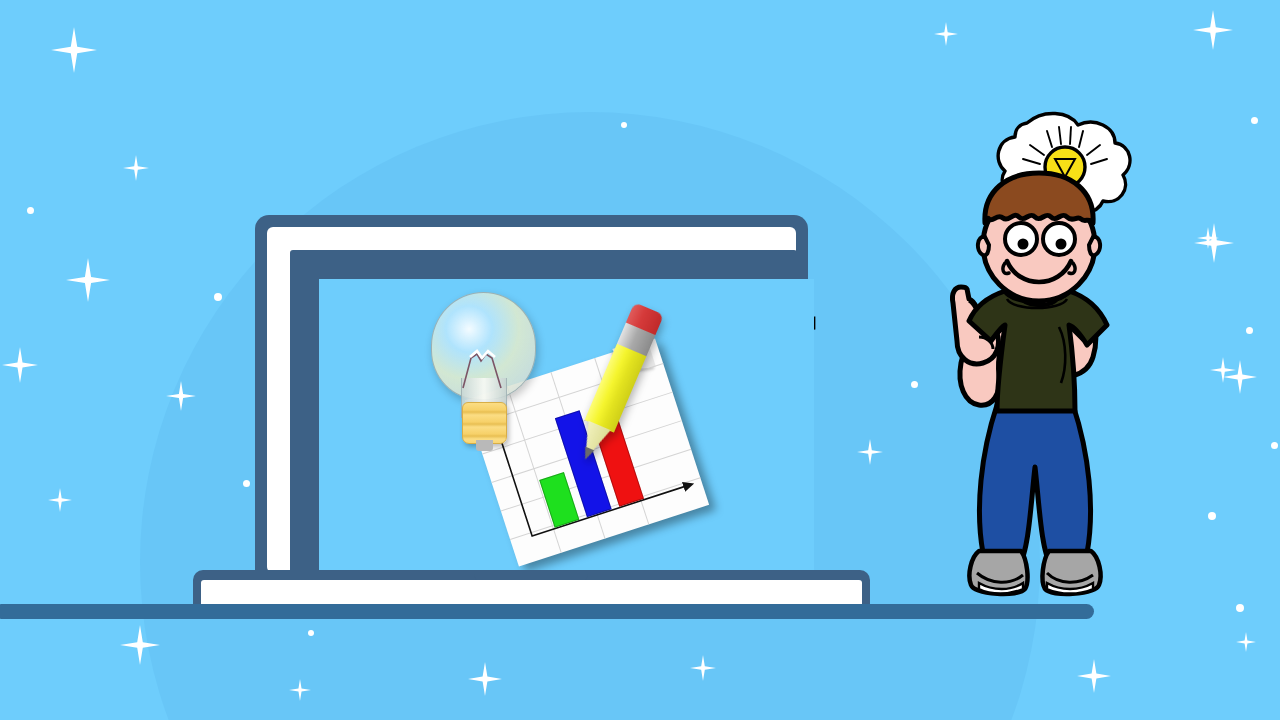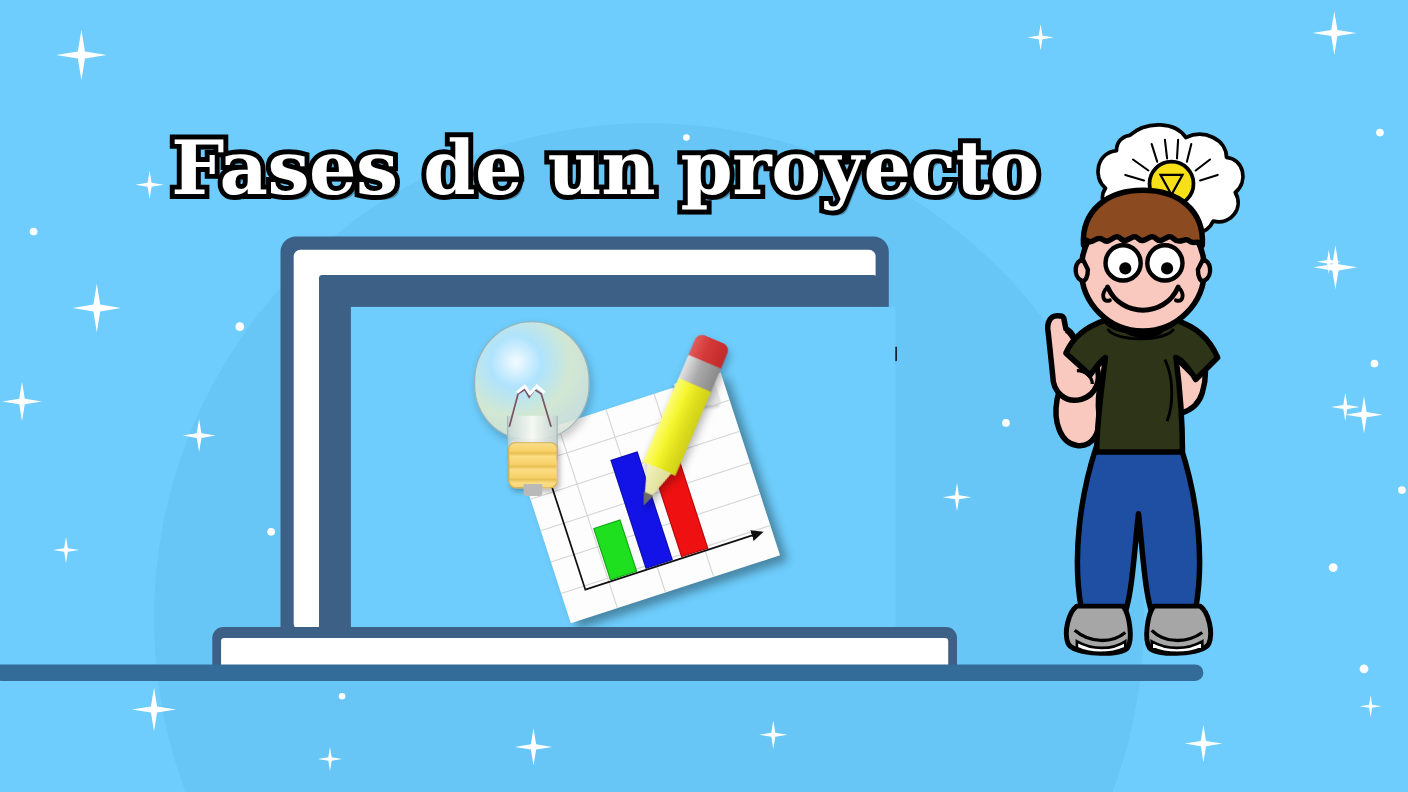--- a/index.html
+++ b/index.html
@@ -253,21 +253,21 @@
       <div class="dot" style="left: 911px; top: 381px; width: 7px; height: 7px; background: rgb(255, 255, 255);"></div>
       <div class="dot" style="left: 1001px; top: 585px; width: 8px; height: 8px; background: rgb(255, 255, 255);"></div>
       <div class="dot" style="left: 1251px; top: 117px; width: 7px; height: 7px; background: rgb(255, 255, 255);"></div>
       <div class="dot" style="left: 1246px; top: 327px; width: 7px; height: 7px; background: rgb(255, 255, 255);"></div>
       <div class="dot" style="left: 1208px; top: 512px; width: 8px; height: 8px; background: rgb(255, 255, 255);"></div>
       <div class="dot" style="left: 1236px; top: 604px; width: 8px; height: 8px; background: rgb(255, 255, 255);"></div>
       <div class="dot" style="left: 1271px; top: 442px; width: 7px; height: 7px; background: rgb(255, 255, 255);"></div>
     </div>
 
   <div class="title" style="color: rgb(255, 255, 255); -webkit-text-stroke: 9px rgb(0, 0, 0);">
-    <span>Fases de un proyecto</span><br>
+    <br>
     <span>de innovación</span>
   </div>
 
   <div class="laptop">
     <div class="lid">
       <div class="lid-white">
         <div class="lid-inner">
 
           <div class="screen">
             <div class="icon-wrap">

